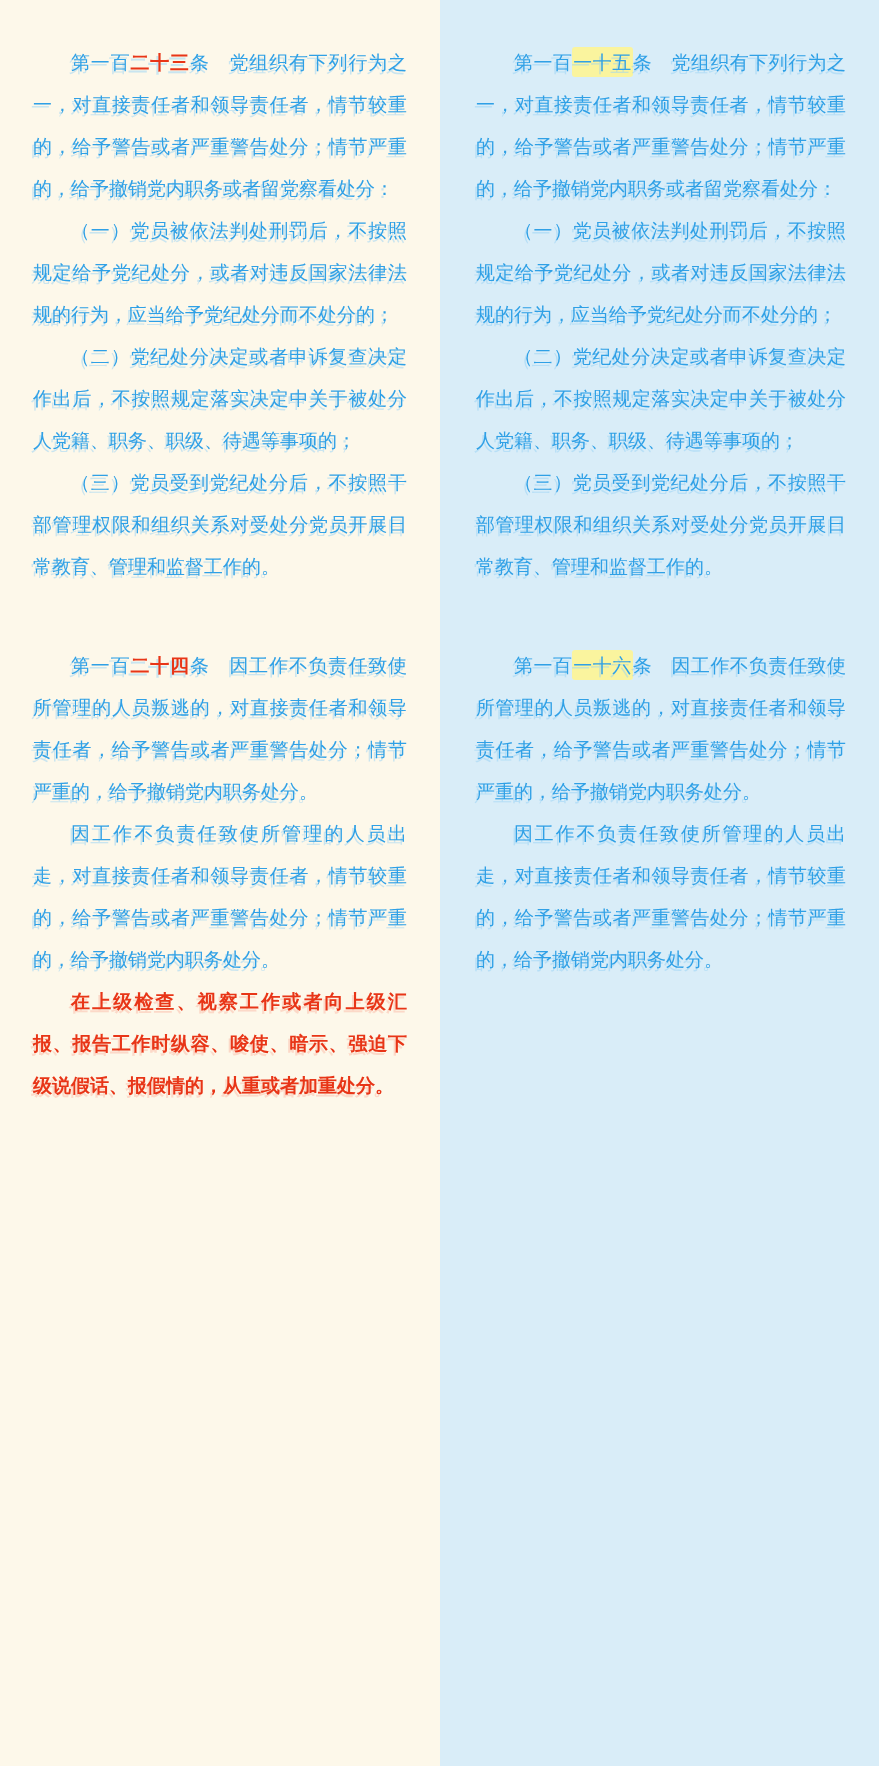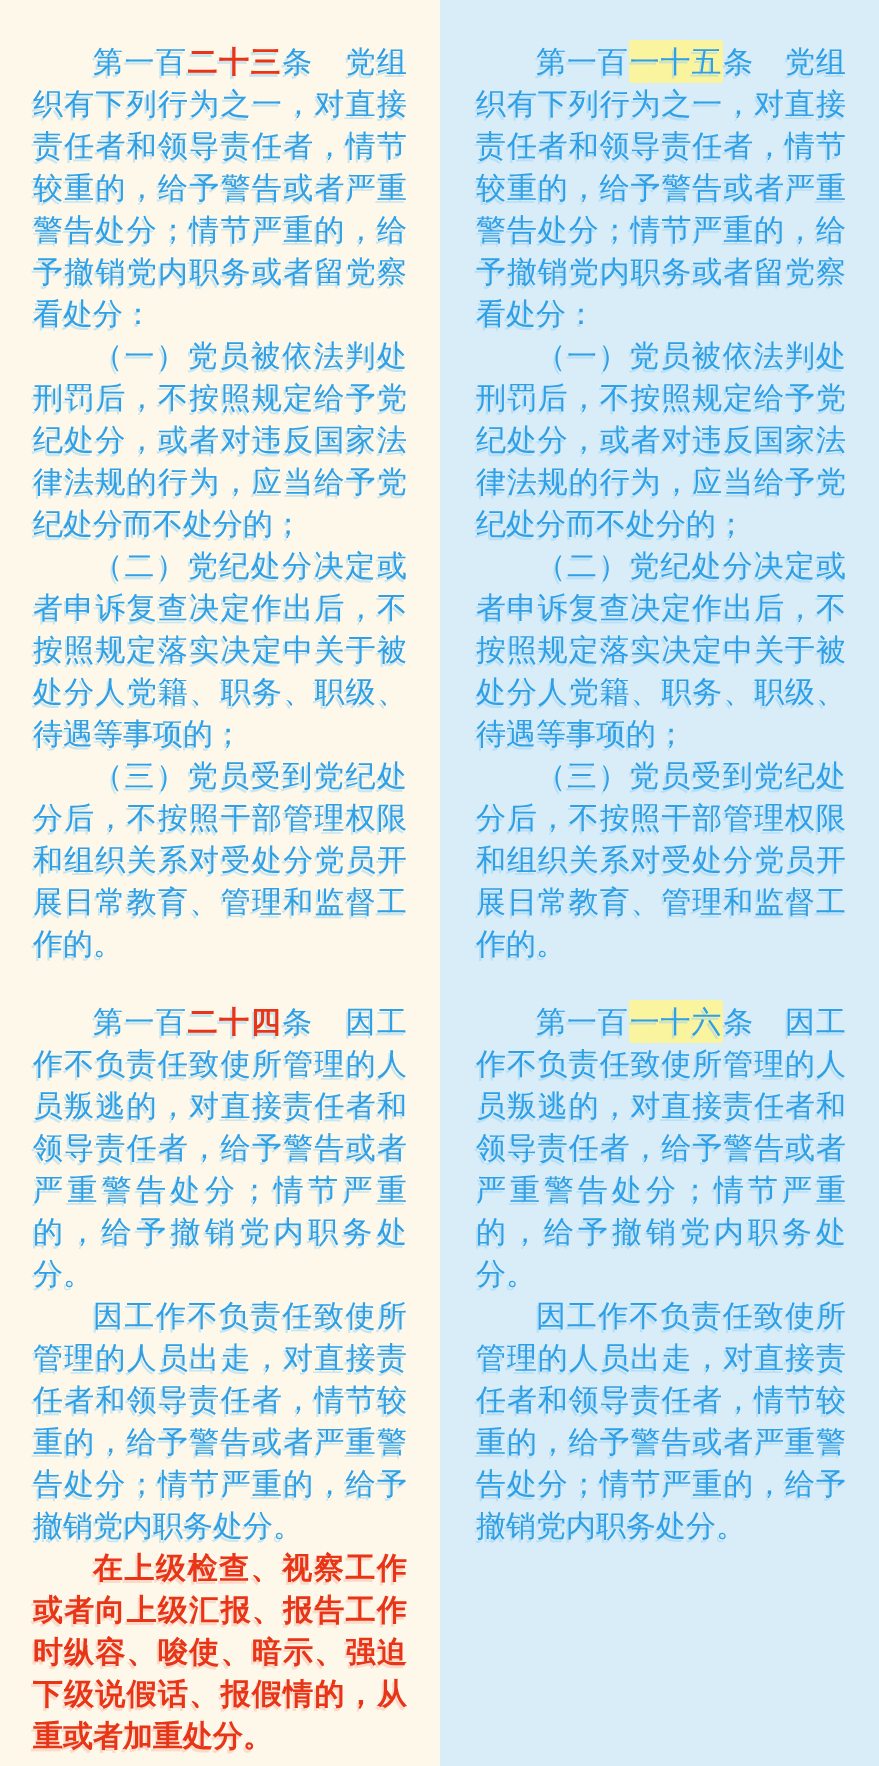--- a/index.html
+++ b/index.html
@@ -18,31 +18,31 @@
   }
   .col{
     box-sizing:border-box;
     padding:41px 33px 20px 33px;
     height:100%;
   }
   .col-left{width:440px;background:var(--cream-bg);}
   .col-right{width:439px;background:var(--blue-bg);padding-left:36px;}
   .para{
     margin:0;
-    font-size:30px;
+    font-size:19px;
     line-height:42px;
     text-align:justify;
     text-justify:inter-ideograph;
     text-indent:2em;
     color:var(--blue-text);
     text-shadow:-2px 3px 0 var(--ghost);
     word-break:normal;
     overflow-wrap:break-word;
   }
-  .para.gap{margin-top:36px;}
+  .para.gap{margin-top:57px;}
   .para.red-para{
     color:var(--red-text);
     font-weight:bold;
     text-shadow:-2px 3px 0 var(--ghost-red);
   }
   .seg-red{
     color:var(--red-text);
     font-weight:bold;
   }
   .seg-hl{

